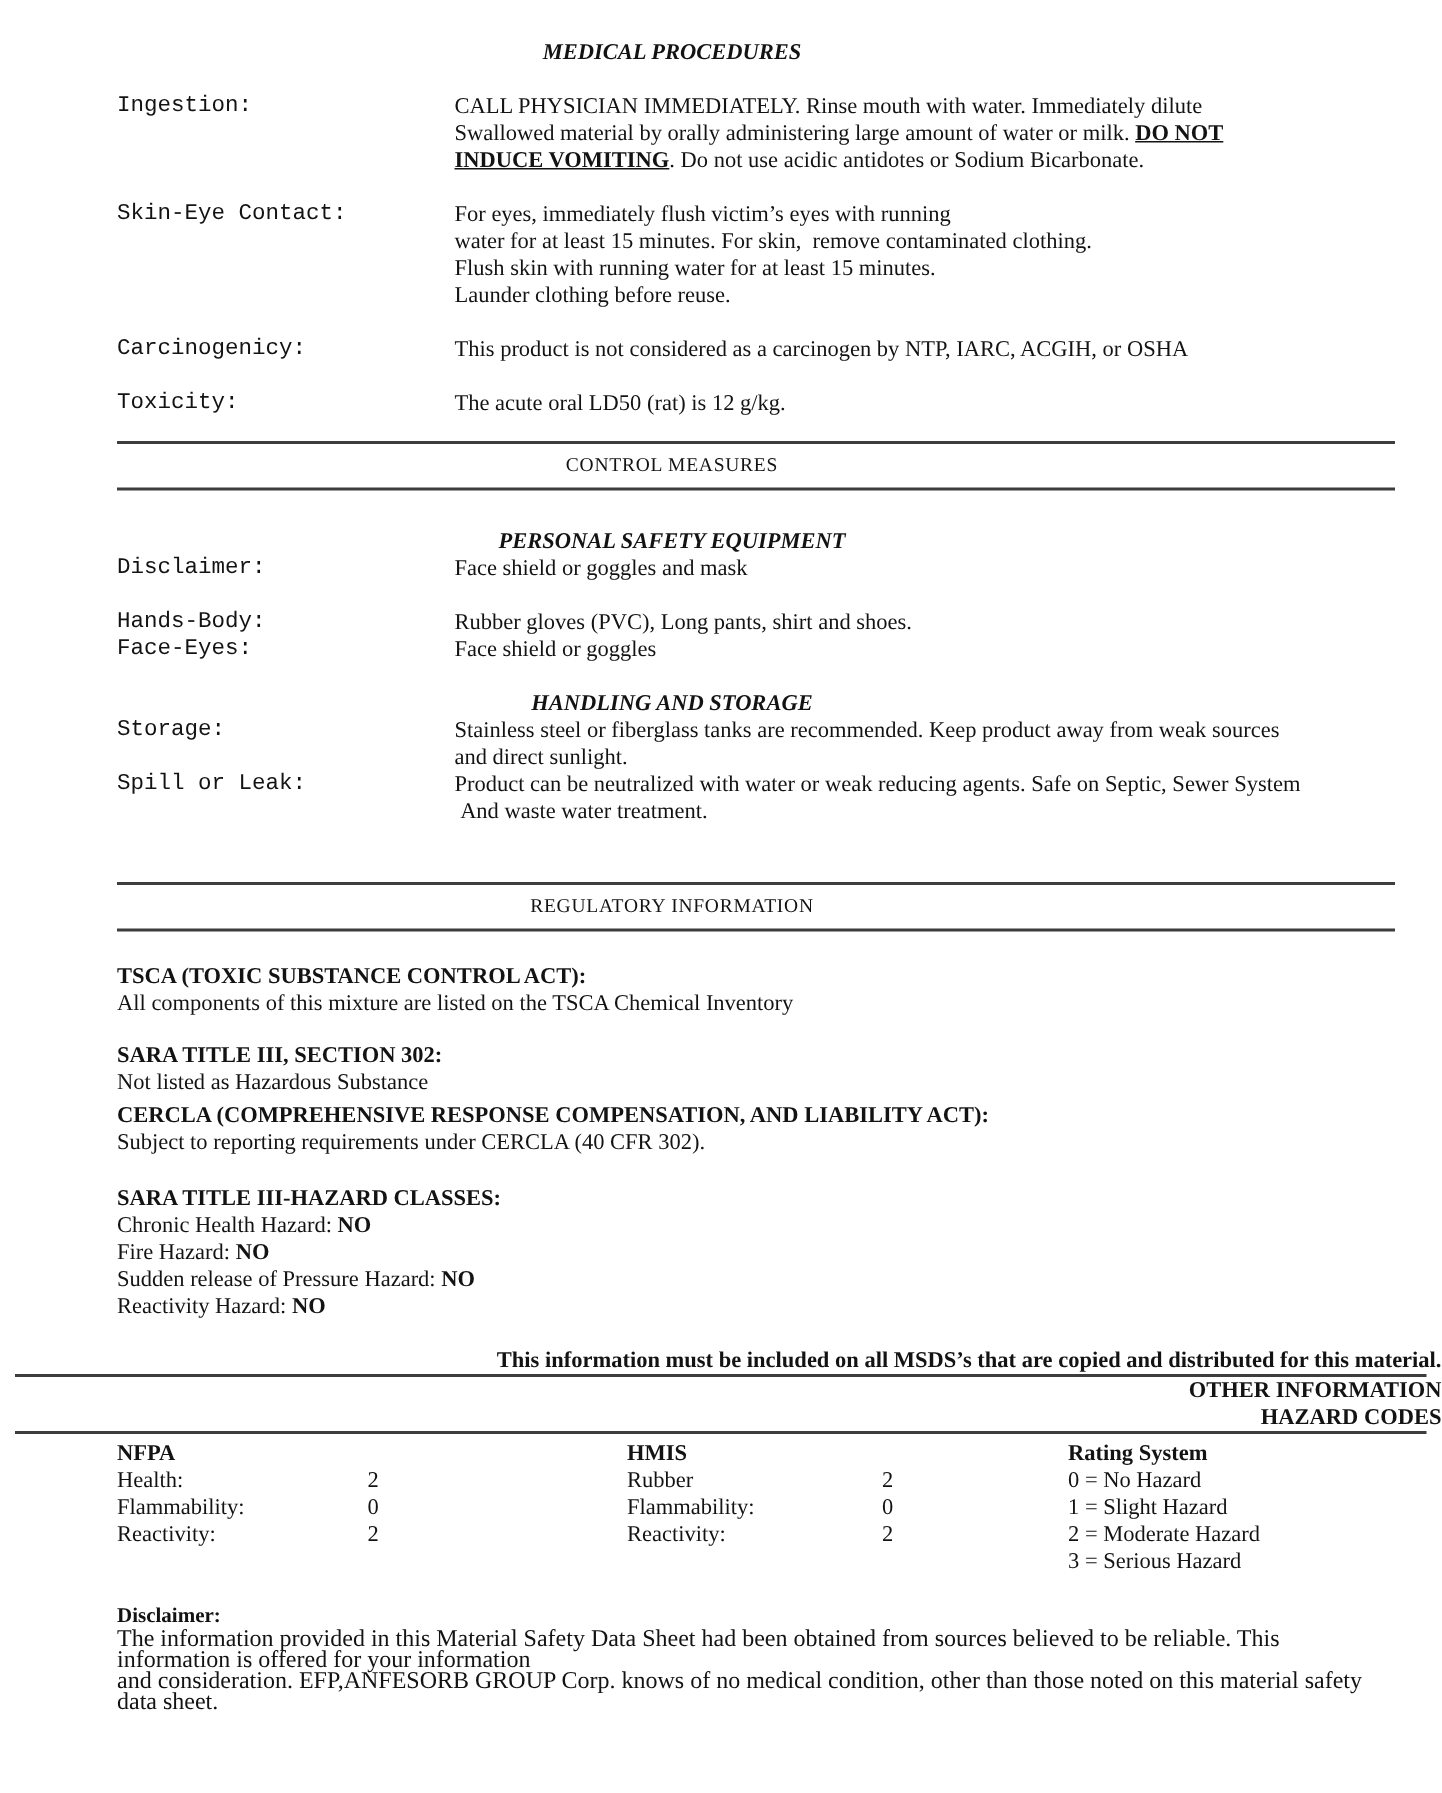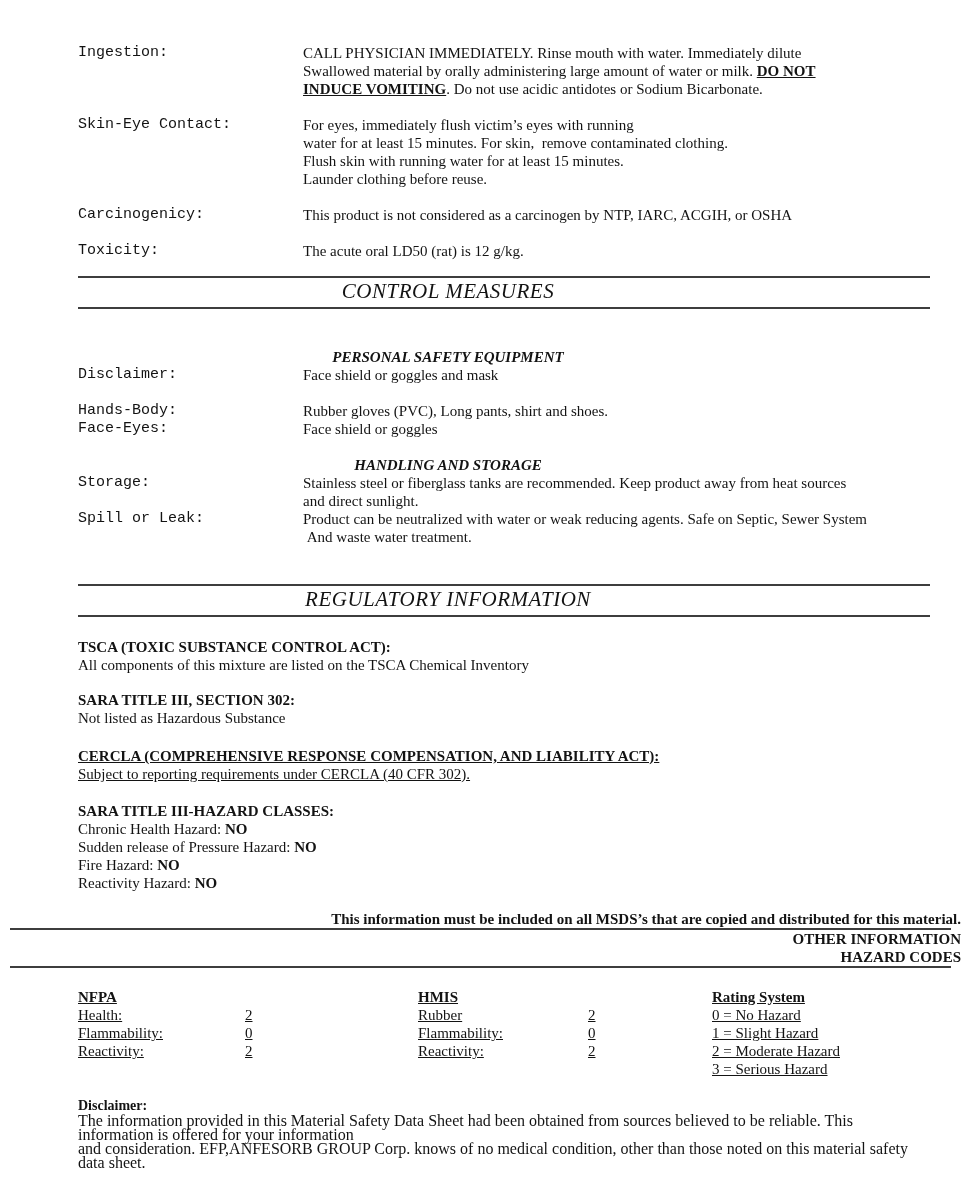--- a/index.html
+++ b/index.html
@@ -20,51 +20,51 @@
   .row .val { flex: 1; }
   .tline { white-space: pre-wrap; }
   .b { font-weight: bold; }
   .u { text-decoration: underline; }
   .bi-head { font-weight: bold; font-style: italic; text-align: center; padding-right: 112px; }
   .band {
     border-top: 2px solid #3d3d3d;
     border-bottom: 2px solid #3d3d3d;
     text-align: center;
     padding: 2px 112px 4px 0;
-    font-size: 21px;
+    font-size: 13px;
     line-height: 23px;
     letter-spacing: 0.5px;
-    font-style: italic;
   }
   .center-page { text-align: right; }
   .full-hr { border-top: 2px solid #3d3d3d; height: 0; }
   .mt16 { margin-top: 16px; }
   .mt17 { margin-top: 17px; }
   .mt18 { margin-top: 18px; }
   .mt19 { margin-top: 19px; }
-  .mt20 { margin-top: 20px; text-decoration: underline; }
+  .mt20 { margin-top: 4px; }
   .mt21 { margin-top: 21px; }
-  .mt25 { margin-top: 39px; }
+  .mt25 { margin-top: 25px; }
   .mt38 { margin-top: 38px; }
   .haz-table { display: flex; }
   .haz-col1 { flex: 0 0 340px; }
   .haz-col2 { flex: 0 0 294px; }
   .haz-col3 { flex: 1; }
   .haz-row { display: flex; }
   .haz-col1 .haz-lbl { flex: 0 0 167px; }
   .haz-col2 .haz-lbl { flex: 0 0 170px; }
   .disc-head { font-size: 14px; line-height: 17px; font-weight: bold; }
   .disc-text { font-size: 16px; line-height: 14px; }
 </style>
 </head>
 <body>
 
 <div class="page">
 
   <div class="content">
+    <div class="bi-head">MEDICAL PROCEDURES</div>
 
     <div class="row mt18">
       <div class="lbl">Ingestion:</div>
       <div class="val">
           <div class="tline"><span>CALL PHYSICIAN IMMEDIATELY. Rinse mouth with water. Immediately dilute</span></div>
           <div class="tline"><span>Swallowed material by orally administering large amount of water or milk. </span><span class="b u">DO NOT</span></div>
           <div class="tline"><span class="b u">INDUCE VOMITING</span><span>. Do not use acidic antidotes or Sodium Bicarbonate.</span></div>
         </div>
     </div>
 
@@ -117,21 +117,21 @@
       <div class="val">
           <div class="tline"><span>Face shield or goggles</span></div>
         </div>
     </div>
 
     <div class="bi-head mt18">HANDLING AND STORAGE</div>
 
     <div class="row">
       <div class="lbl">Storage:</div>
       <div class="val">
-          <div class="tline"><span>Stainless steel or fiberglass tanks are recommended. Keep product away from heat sources</span></div>
+          <div class="tline"><span>Stainless steel or fiberglass tanks are recommended. Keep product away from weak sources</span></div>
           <div class="tline"><span>and direct sunlight.</span></div>
         </div>
     </div>
 
     <div class="row">
       <div class="lbl">Spill or Leak:</div>
       <div class="val">
           <div class="tline"><span>Product can be neutralized with water or weak reducing agents. Safe on Septic, Sewer System</span></div>
           <div class="tline"><span> And waste water treatment.</span></div>
         </div>
@@ -159,22 +159,22 @@
       <div class="b">CERCLA (COMPREHENSIVE RESPONSE COMPENSATION, AND LIABILITY ACT):</div>
       <div>
           <div class="tline"><span>Subject to reporting requirements under CERCLA (40 CFR 302).</span></div>
         </div>
     </div>
 
     <div class="mt19">
       <div class="b">SARA TITLE III-HAZARD CLASSES:</div>
       <div>
           <div class="tline"><span>Chronic Health Hazard: </span><span class="b">NO</span></div>
+          <div class="tline"><span>Fire Hazard: </span><span class="b">NO</span></div>
           <div class="tline"><span>Sudden release of Pressure Hazard: </span><span class="b">NO</span></div>
-          <div class="tline"><span>Fire Hazard: </span><span class="b">NO</span></div>
           <div class="tline"><span>Reactivity Hazard: </span><span class="b">NO</span></div>
         </div>
     </div>
   </div>
 
   <div class="center-page b mt18">This information must be included on all MSDS’s that are copied and distributed for this material.</div>
   <div class="full-hr full"></div>
   <div class="center-page b">OTHER INFORMATION</div>
   <div class="center-page b">HAZARD CODES</div>
   <div class="full-hr full"></div>

